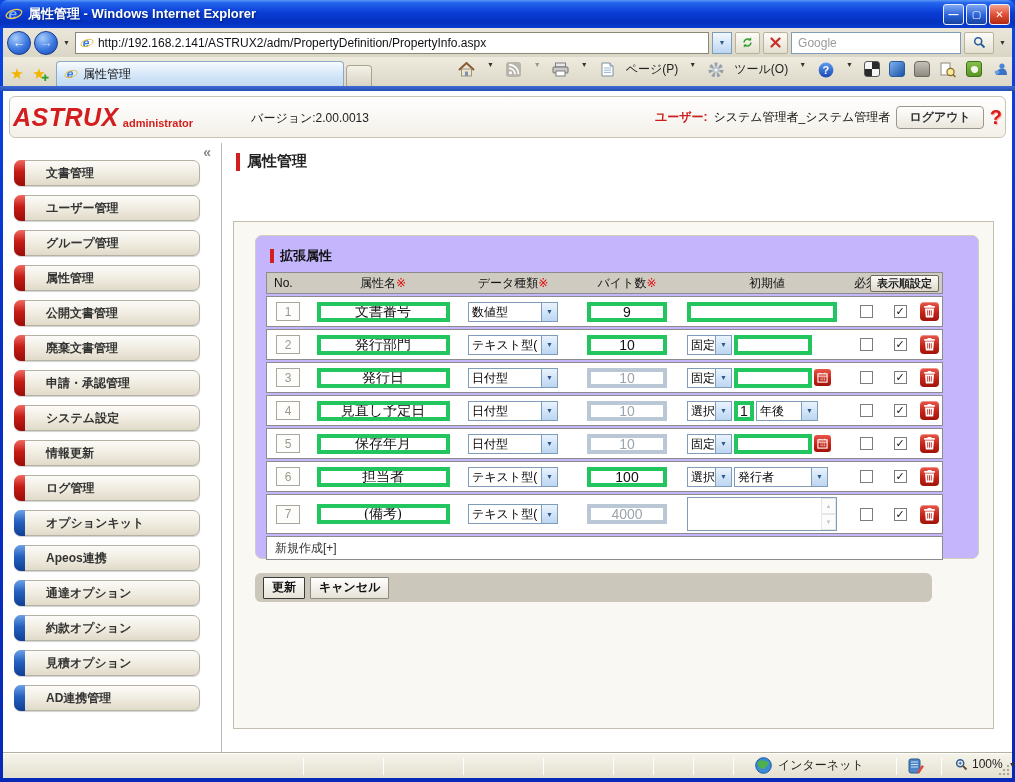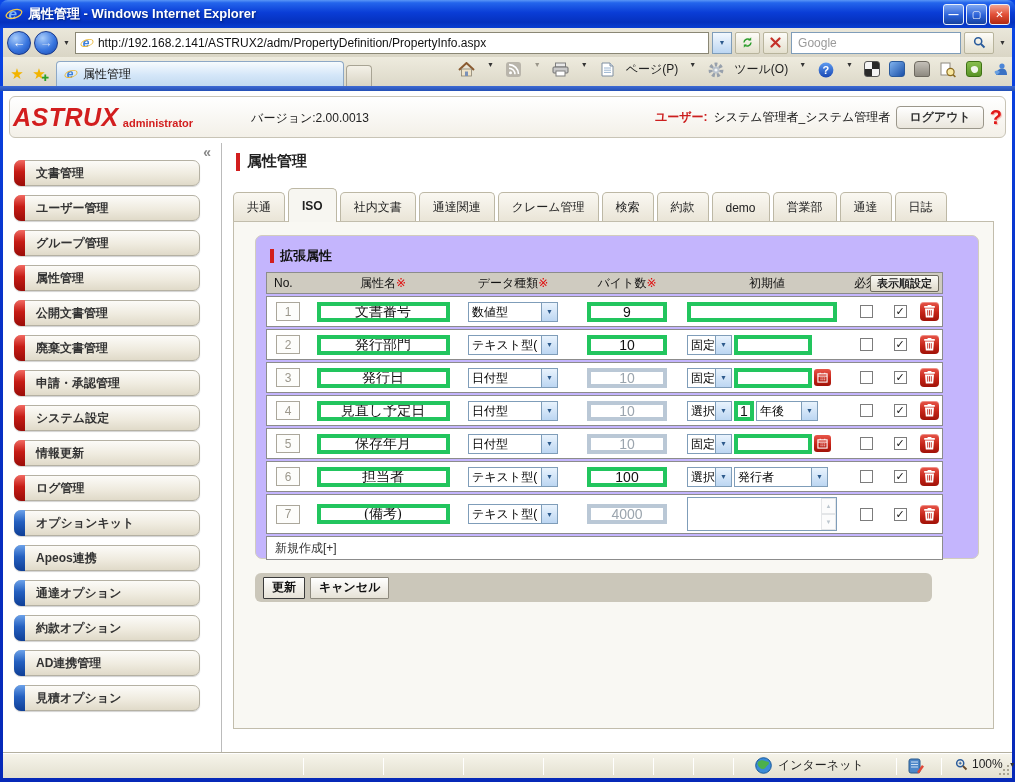--- a/index.html
+++ b/index.html
@@ -50,21 +50,21 @@
 .userline{margin-left:auto;display:flex;align-items:center;gap:6px;font-size:12px;color:#111}
 .userlabel{color:#CC1E1E;font-weight:bold}
 .logoutbtn{height:23px;padding:0 12px;border:1px solid #9B978B;border-radius:4px;background:linear-gradient(#FFF,#EAE6DC);font-weight:bold;font-size:12px;color:#333;display:flex;align-items:center}
 .helpq{color:#E01818;font-weight:bold;font-size:20px;text-shadow:1px 1px 1px #F4B0A8}
 
 .main{position:absolute;left:3px;right:3px;top:143px;bottom:29px;background:#fff}
 .sidebar{position:absolute;left:0;top:0;bottom:0;width:219px;border-right:1px solid #BBB;background:#fff}
 .collapse{position:absolute;right:10px;top:1px;color:#888;font-weight:bold;font-size:14px}
 .menu{position:absolute;left:11px;top:17px;width:186px}
 .mitem{height:26px;border:1px solid #B5B1A3;border-radius:7px;margin-bottom:9px;position:relative;display:flex;align-items:center;
-  padding-left:21px;font-size:12px;font-weight:bold;color:#333;background:linear-gradient(#FCFBF8,#EFEBDF 55%,#E0DAC9);box-shadow:0 1px 1px rgba(0,0,0,.18)}
+  padding-left:31px;font-size:12px;font-weight:bold;color:#333;background:linear-gradient(#FCFBF8,#EFEBDF 55%,#E0DAC9);box-shadow:0 1px 1px rgba(0,0,0,.18)}
 .accent{position:absolute;left:-1px;top:-1px;bottom:-1px;width:11px;border-radius:7px 0 0 7px}
 .accent.red{background:linear-gradient(180deg,#F26A62,#C61C16 45%,#9A0C08)}
 .accent.blue{background:linear-gradient(180deg,#6CA2EA,#2560C0 45%,#0E3E96)}
 .content{position:absolute;left:220px;right:0;top:0;bottom:0;background:#fff}
 .ptitle{position:absolute;left:13px;top:9px;display:flex;align-items:center;gap:7px;font-size:15px;font-weight:bold;color:#222}
 .rbar{width:4px;height:18px;background:#D21E1E}
 .ctabs{position:absolute;left:10px;top:45px;right:18px;height:34px;display:flex;align-items:flex-end;gap:3px}
 .ctab{height:30px;padding:0 13px;border:1px solid #BDB8A5;border-bottom:none;border-radius:5px 5px 0 0;
   background:linear-gradient(#FAF8F2,#E9E4D6);display:flex;align-items:center;font-size:12px;color:#222;white-space:nowrap}
 .ctab.active{background:#F7F6F1;font-weight:bold;height:34px;z-index:2}
@@ -332,46 +332,33 @@
         <div class="mitem">
           <span class="accent blue"></span>
           <span>通達オプション</span>
         </div>
         <div class="mitem">
           <span class="accent blue"></span>
           <span>約款オプション</span>
         </div>
         <div class="mitem">
           <span class="accent blue"></span>
+          <span>見積オプション</span>
+        </div>
+        <div class="mitem">
+          <span class="accent blue"></span>
           <span>AD連携管理</span>
-        </div>
-        <div class="mitem">
-          <span class="accent blue"></span>
-          <span>見積オプション</span>
         </div>
       </div>
   </div>
   <div class="content">
     <div class="ptitle">
       <span class="rbar"></span>
       <span>属性管理</span>
     </div>
-    <div class="ctabs">
-        <div class="ctab">共通</div>
-        <div class="ctab active">ISO</div>
-        <div class="ctab">社内文書</div>
-        <div class="ctab">通達関連</div>
-        <div class="ctab">クレーム管理</div>
-        <div class="ctab">検索</div>
-        <div class="ctab">約款</div>
-        <div class="ctab">demo</div>
-        <div class="ctab">営業部</div>
-        <div class="ctab">通達</div>
-        <div class="ctab">日誌</div>
-      </div>
     <div class="cbox">
       <div class="panel">
         <div class="stitle">
           <span class="rbar2"></span>
           <span>拡張属性</span>
         </div>
         <div class="attrtable">
           <div class="thead">
               <div class="hc c-no h-no">No.</div>
               <div class="hc c-name">属性名<span class="req">※</span></div>

